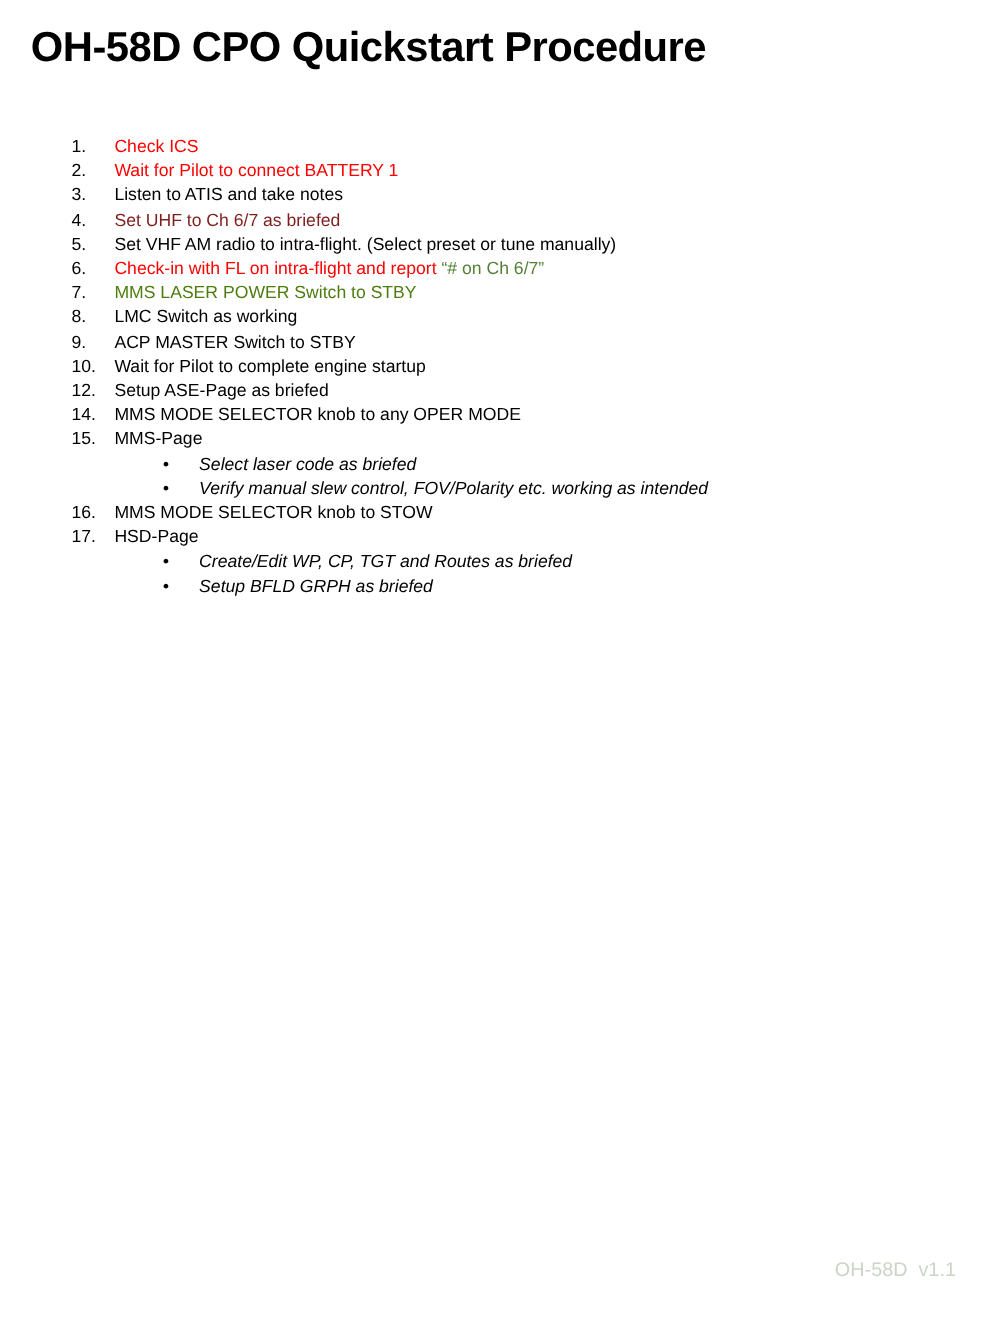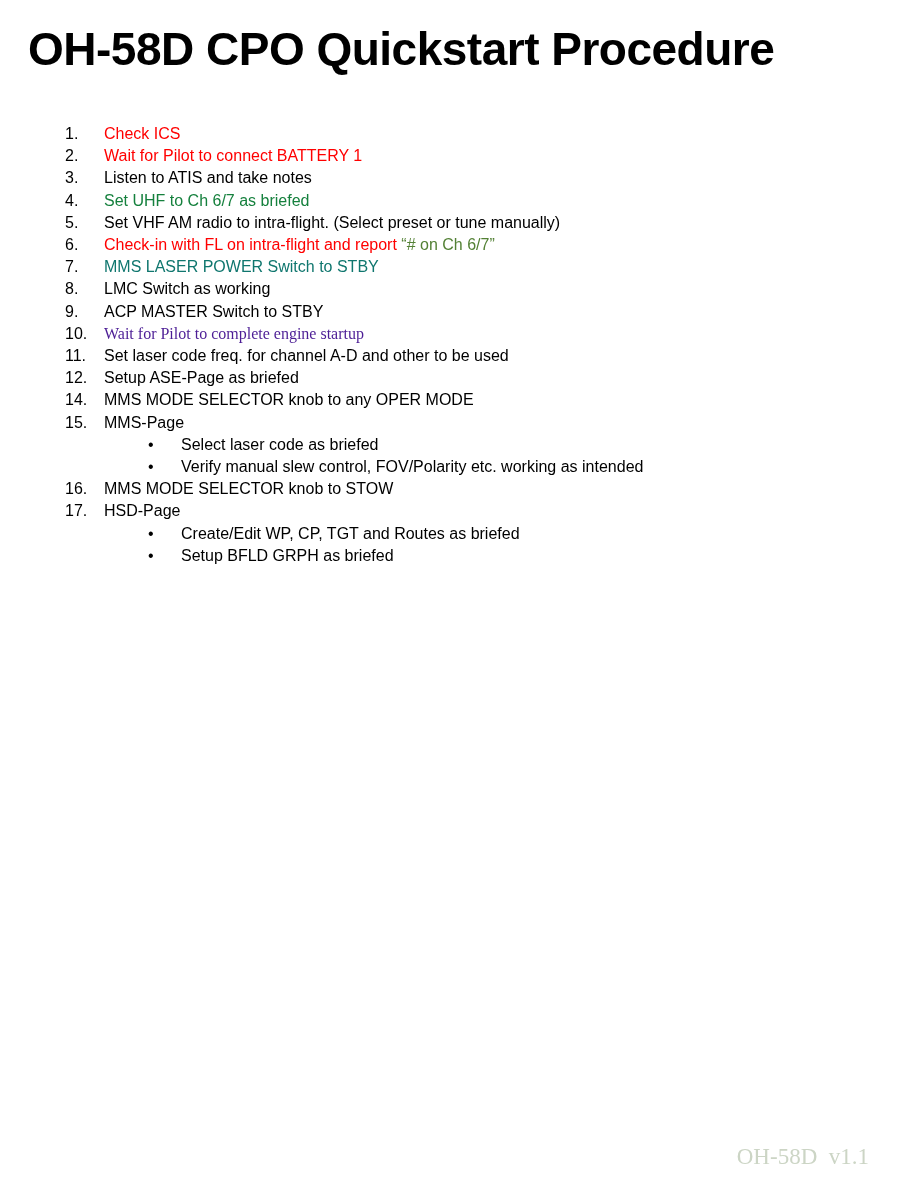--- a/index.html
+++ b/index.html
@@ -13,21 +13,21 @@
     height: 1204px;
     background: #ffffff;
     overflow: hidden;
     font-family: "Liberation Sans", sans-serif;
   }
   .doc-title {
     position: absolute;
     left: 28px;
     top: 22px;
     margin: 0;
-    font-size: 46px;
+    font-size: 38px;
     font-weight: 600;
     letter-spacing: -0.5px;
     color: #000000;
     font-family: "Liberation Sans", sans-serif;
     white-space: nowrap;
   }
   .checklist {
     position: absolute;
     left: 0;
     top: 123px;
@@ -42,53 +42,53 @@
   .row.num {
     padding-left: 65px;
   }
   .row.num .marker {
     display: inline-block;
     width: 39px;
     color: #000000;
   }
   .row.sub {
     padding-left: 148px;
+    font-style: italic;
   }
   .row.sub .marker {
     display: inline-block;
     width: 33px;
     color: #000000;
   }
   .footer-version {
     position: absolute;
     right: 32px;
     top: 1144px;
-    font-size: 23px;
+    font-size: 18px;
     white-space: pre;
-    font-family: Liberation Serif, serif;
+    font-family: Liberation Sans, sans-serif;
   }
 </style>
 </head>
 <body>
 
 <div class="page">
   <h1 class="doc-title">OH-58D CPO Quickstart Procedure</h1>
 
   <div class="checklist" id="checklist">
       <div class="row num"><span class="marker">1.</span><span class="text"><span style="color: rgb(255, 0, 0);">Check ICS</span></span></div>
       <div class="row num"><span class="marker">2.</span><span class="text"><span style="color: rgb(255, 0, 0);">Wait for Pilot to connect BATTERY 1</span></span></div>
       <div class="row num"><span class="marker">3.</span><span class="text"><span style="color: rgb(0, 0, 0);">Listen to ATIS and take notes</span></span></div>
-      <div class="row num"><span class="marker">4.</span><span class="text"><span style="color: #15803d;">Set UHF to Ch 6/7 as briefed</span></span></div>
+      <div class="row num"><span class="marker">4.</span><span class="text"><span style="color: #7f1d1d;">Set UHF to Ch 6/7 as briefed</span></span></div>
       <div class="row num"><span class="marker">5.</span><span class="text"><span style="color: rgb(0, 0, 0);">Set VHF AM radio to intra-flight. (Select preset or tune manually)</span></span></div>
       <div class="row num"><span class="marker">6.</span><span class="text"><span style="color: rgb(255, 0, 0);">Check-in with FL on intra-flight and report </span><span style="color: rgb(83, 129, 53);">“# on Ch 6/7”</span></span></div>
-      <div class="row num"><span class="marker">7.</span><span class="text"><span style="color: #0f766e;">MMS LASER POWER Switch to STBY</span></span></div>
+      <div class="row num"><span class="marker">7.</span><span class="text"><span style="color: #4d7c0f;">MMS LASER POWER Switch to STBY</span></span></div>
       <div class="row num"><span class="marker">8.</span><span class="text"><span style="color: rgb(0, 0, 0);">LMC Switch as working</span></span></div>
       <div class="row num"><span class="marker">9.</span><span class="text"><span style="color: rgb(0, 0, 0); margin-top: 40px;">ACP MASTER Switch to STBY</span></span></div>
-      <div class="row num"><span class="marker">10.</span><span class="text"><span style="color: #4c1d95; font-family: Liberation Serif, serif;">Wait for Pilot to complete engine startup</span></span></div>
-      <div class="row num"><span class="marker">11.</span><span class="text"><span style="color: rgb(0, 0, 0);">Set laser code freq. for channel A-D and other to be used</span></span></div>
+      <div class="row num"><span class="marker">10.</span><span class="text"><span style="color: #000000;">Wait for Pilot to complete engine startup</span></span></div>
       <div class="row num"><span class="marker">12.</span><span class="text"><span style="color: rgb(0, 0, 0);">Setup ASE-Page as briefed</span></span></div>
       <div class="row num"><span class="marker">14.</span><span class="text"><span style="color: rgb(0, 0, 0);">MMS MODE SELECTOR knob to any OPER MODE</span></span></div>
       <div class="row num"><span class="marker">15.</span><span class="text"><span style="color: rgb(0, 0, 0); text-align: right;">MMS-Page</span></span></div>
       <div class="row sub"><span class="marker">•</span><span class="text"><span style="color: rgb(0, 0, 0);">Select laser code as briefed</span></span></div>
       <div class="row sub"><span class="marker">•</span><span class="text"><span style="color: rgb(0, 0, 0);">Verify manual slew control, FOV/Polarity etc. working as intended</span></span></div>
       <div class="row num"><span class="marker">16.</span><span class="text"><span style="color: rgb(0, 0, 0);">MMS MODE SELECTOR knob to STOW</span></span></div>
       <div class="row num"><span class="marker">17.</span><span class="text"><span style="color: rgb(0, 0, 0);">HSD-Page</span></span></div>
       <div class="row sub"><span class="marker">•</span><span class="text"><span style="color: rgb(0, 0, 0);">Create/Edit WP, CP, TGT and Routes as briefed</span></span></div>
       <div class="row sub"><span class="marker">•</span><span class="text"><span style="color: rgb(0, 0, 0);">Setup BFLD GRPH as briefed</span></span></div>
     </div>

